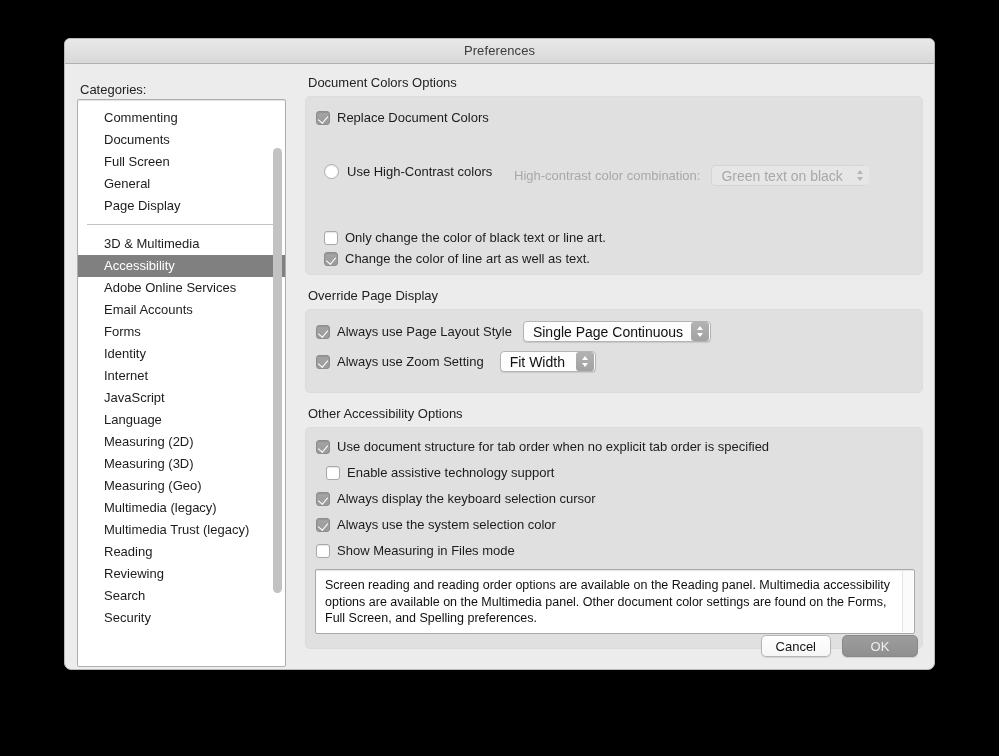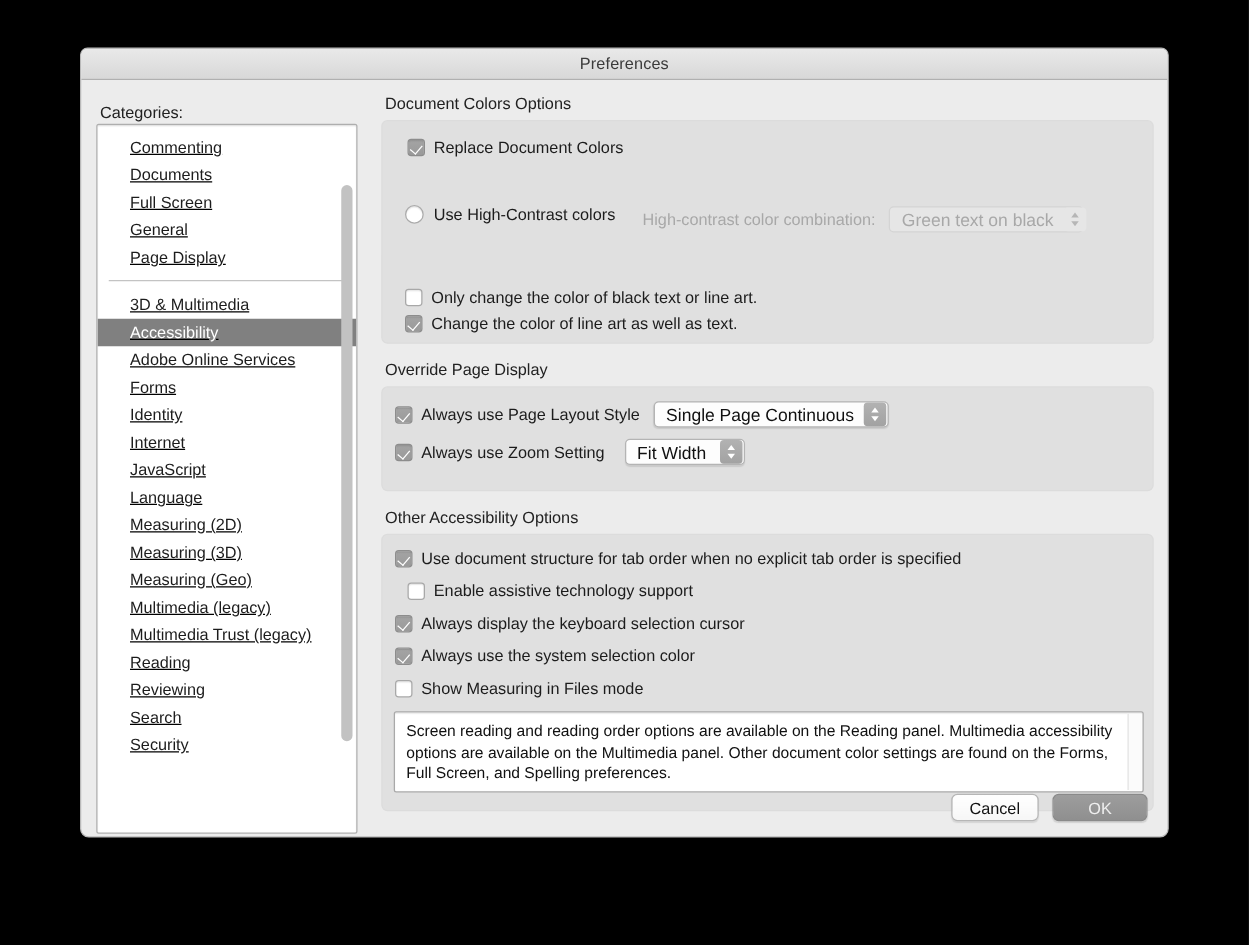--- a/index.html
+++ b/index.html
@@ -46,21 +46,20 @@
     width: 209px; height: 568px;
     background: #ffffff;
     border: 1px solid #aeaeae;
     border-radius: 2px;
     box-shadow: inset 0 1px 1px rgba(0,0,0,0.12);
     overflow: hidden;
   }
   #category-list {
     position: absolute; left: 0; top: 0; right: 0; bottom: 0;
     padding-top: 7px;
-    text-decoration: underline;
   }
   .cat-item {
     height: 22px;
     line-height: 22px;
     padding-left: 26px;
     font-size: 13px;
     color: #1c1c1c;
     white-space: nowrap;
   }
   .cat-item.selected {
@@ -298,20 +297,21 @@
         <div class="cat-item">General</div>
         <div class="cat-item">Page Display</div>
       </div>
 
       <div class="cat-sep"></div>
 
       <div>
         <div class="cat-item">3D &amp; Multimedia</div>
         <div class="cat-item selected">Accessibility</div>
         <div class="cat-item">Adobe Online Services</div>
+        <div class="cat-item">Email Accounts</div>
         <div class="cat-item">Forms</div>
         <div class="cat-item">Identity</div>
         <div class="cat-item">Internet</div>
         <div class="cat-item">JavaScript</div>
         <div class="cat-item">Language</div>
         <div class="cat-item">Measuring (2D)</div>
         <div class="cat-item">Measuring (3D)</div>
         <div class="cat-item">Measuring (Geo)</div>
         <div class="cat-item">Multimedia (legacy)</div>
         <div class="cat-item">Multimedia Trust (legacy)</div>
@@ -325,21 +325,21 @@
     <div id="cat-scrollbar">
       <div class="thumb"></div>
     </div>
   </div>
 
   <div id="right-col">
 
     <div class="section-label">Document Colors Options</div>
     <div class="groupbox" style="height:179px;">
 
-      <div class="row" style="position:absolute; left:20px; top:13px;">
+      <div class="row" style="position:absolute; left:10px; top:13px;">
         <span class="cb checked"></span>
         <span>Replace Document Colors</span>
       </div>
 
       <div class="row" style="position:absolute; left:18px; top:67px;">
         <span class="radio"></span>
         <span>Use High-Contrast colors</span>
       </div>
 
       <div class="row" style="position:absolute; left:208px; top:68px;">

